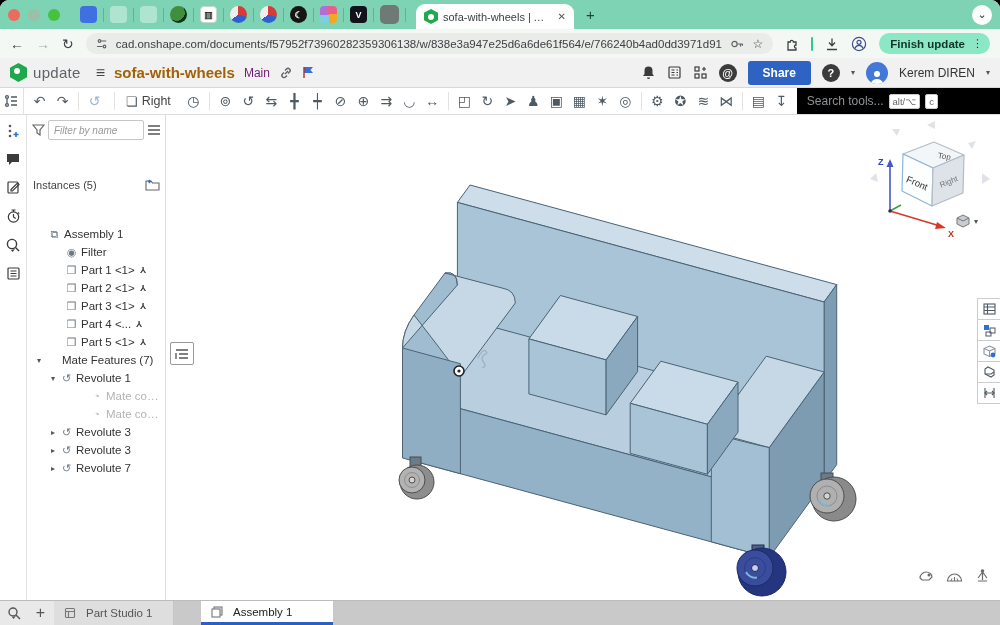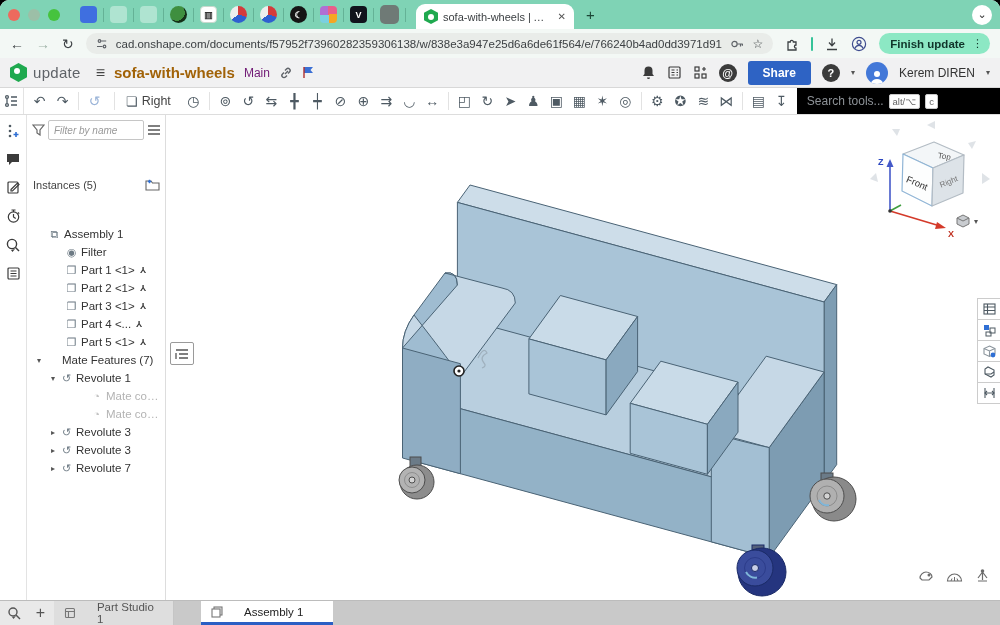--- a/index.html
+++ b/index.html
@@ -100,21 +100,21 @@
   .rbtn { width:23px; height:22px; background:#fff; border:1px solid #ccc; border-right:none; margin-top:-1px;
           display:flex; align-items:center; justify-content:center; }
   .floatbtn { position:absolute; left:4px; top:227px; width:24px; height:23px; background:#fff; border:1px solid #9a9a9a; border-radius:2px;
               display:flex; align-items:center; justify-content:center; }
   .vbotico { position:absolute; right:10px; bottom:18px; display:flex; gap:12px; align-items:center; }
 
   
   .bottombar { height:25px; background:#c9c9c9; border-top:1px solid #bcbcbc; display:flex; align-items:stretch; flex:0 0 auto; }
   .bb-ico { width:27px; background:#e9e9e9; display:flex; align-items:center; justify-content:center; }
   .bb-plus { width:27px; background:#e9e9e9; color:#555; font-size:16px; display:flex; align-items:center; justify-content:center; }
-  .dtab { display:flex; align-items:center; gap:21px; padding:0 10px; font-size:11.5px; }
+  .dtab { display:flex; align-items:center; gap:10px; padding:0 10px; font-size:11.5px; }
   .dtab.inactive { width:120px; background:#dedede; color:#555; border-right:1px solid #c5c5c5; }
   .dtab.active { width:132px; background:#fff; color:#222; border-bottom:3px solid #2a5fc4; }
   .bb-gap { width:27px; background:#c9c9c9; }
   .bb-rest { flex:1; }
 
   svg text { font-family:"Liberation Sans", sans-serif; }
 </style>
 </head>
 <body>
 

